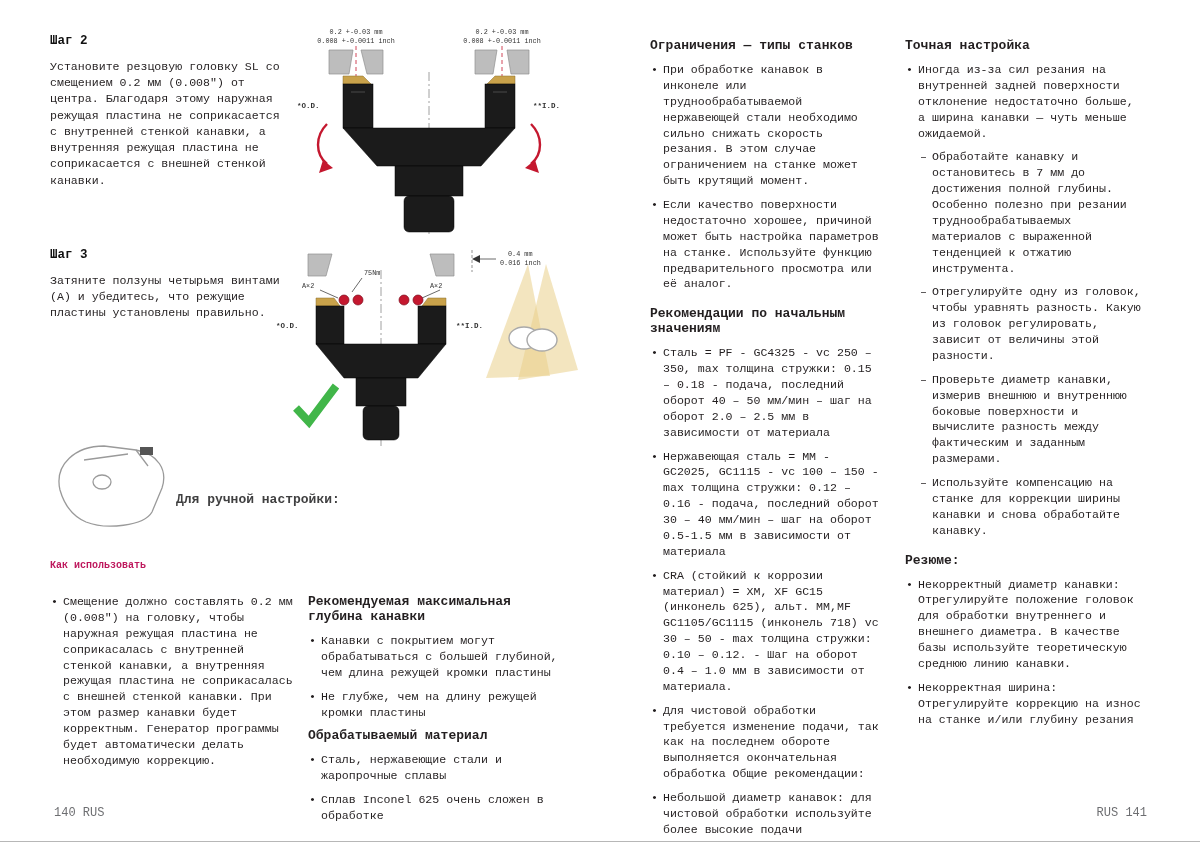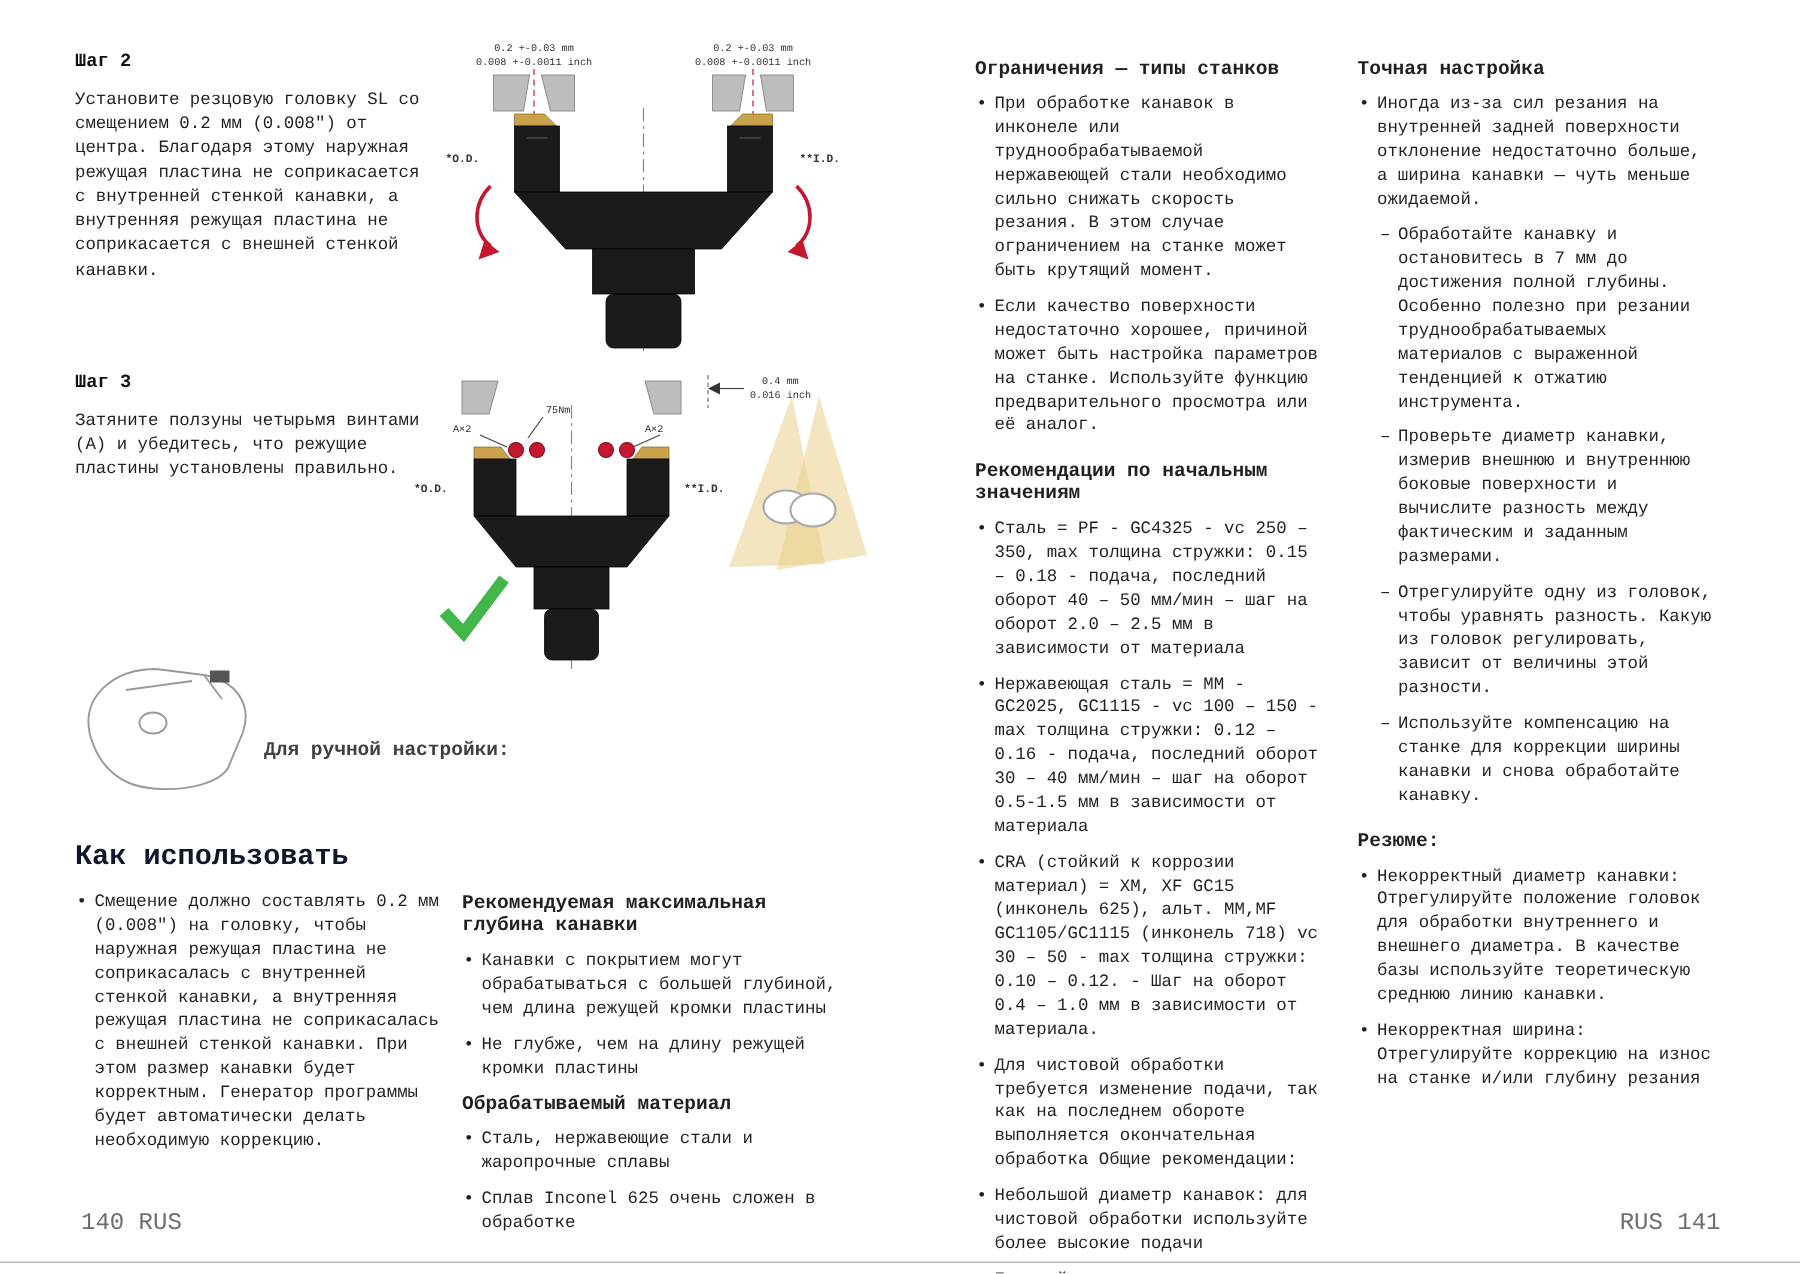--- a/index.html
+++ b/index.html
@@ -11,23 +11,23 @@
   .blk { position: absolute; }
   .h { font-size: 12.5px; font-weight: 700; color:#111; margin-bottom: 11px; }
   .body { font-size: 11.6px; line-height: 1.4; }
   .bullets { list-style: none; font-size: 11.6px; line-height: 1.37; }
   .bullets li { position: relative; padding-left: 13px; margin-bottom: 8px; }
   .bullets li::before { content: "•"; position: absolute; left: 1px; }
   .bullets li.dash { margin-left: 14px; }
   .bullets li.dash::before { content: "–"; }
   .sec-title { font-size: 13px; font-weight: 700; margin: 14px 0 9px; }
   .sec-title.first { margin-top: 0; }
-  .gray-head { color: #0f172a; font-weight: 700; font-size: 19px; }
+  .gray-head { color: #be185d; font-weight: 700; font-size: 10px; }
   .manual-title { color: #404041; font-weight: 700; font-size: 13px; margin-bottom: 7px; }
-  .footer { font-size: 16px; color: #6d6e71; }
+  .footer { font-size: 12px; color: #6d6e71; }
   .baseline { position: absolute; left: 0; right: 0; bottom: 7px; height: 1px; background: #b7b7b7; }
   
   .tool { fill:#1b1b1b; stroke:#000; stroke-width:.5; }
   .toolhi { stroke:#4a4a4a; stroke-width:1; fill:none; }
   .gold { fill:#c9a24b; stroke:#8a6d2f; stroke-width:.5; }
   .wp { fill:#bdbdbd; stroke:#8f8f8f; stroke-width:.7; }
   .cl { stroke:#888; stroke-width:.8; stroke-dasharray:9 3 2 3; fill:none; }
   .cl-red { stroke:#c4182f; stroke-width:.8; stroke-dasharray:4 3; }
   .cl-thin { stroke:#777; stroke-width:.8; stroke-dasharray:3 2; }
   .dim { font-size:6.8px; fill:#333; }
@@ -177,22 +177,22 @@
       <li>Небольшой диаметр канавок: для чистовой обработки используйте более высокие подачи</li>
       <li>Большой диаметр канавок: для чистовой обработки используйте более низкие подачи</li>
     </ul>
   </section>
 
   <section class="blk" style="left:905px; top:38px; width:240px;">
     <div class="sec-title first">Точная настройка</div>
     <ul class="bullets">
       <li>Иногда из-за сил резания на внутренней задней поверхности отклонение недостаточно больше, а ширина канавки — чуть меньше ожидаемой.</li>
       <li class="dash">Обработайте канавку и остановитесь в 7 мм до достижения полной глубины. Особенно полезно при резании труднообрабатываемых материалов с выраженной тенденцией к отжатию инструмента.</li>
+      <li class="dash">Отрегулируйте одну из головок, чтобы уравнять разность. Какую из головок регулировать, зависит от величины этой разности.</li>
       <li class="dash">Проверьте диаметр канавки, измерив внешнюю и внутреннюю боковые поверхности и вычислите разность между фактическим и заданным размерами.</li>
-      <li class="dash">Отрегулируйте одну из головок, чтобы уравнять разность. Какую из головок регулировать, зависит от величины этой разности.</li>
       <li class="dash">Используйте компенсацию на станке для коррекции ширины канавки и снова обработайте канавку.</li>
     </ul>
     <div class="sec-title">Резюме:</div>
     <ul class="bullets">
       <li>Некорректный диаметр канавки: Отрегулируйте положение головок для обработки внутреннего и внешнего диаметра. В качестве базы используйте теоретическую среднюю линию канавки.</li>
       <li>Некорректная ширина: Отрегулируйте коррекцию на износ на станке и/или глубину резания</li>
     </ul>
   </section>
 
   <div class="blk footer" style="left:1045px; top:806px; width:102px; text-align:right;">RUS 141</div>

